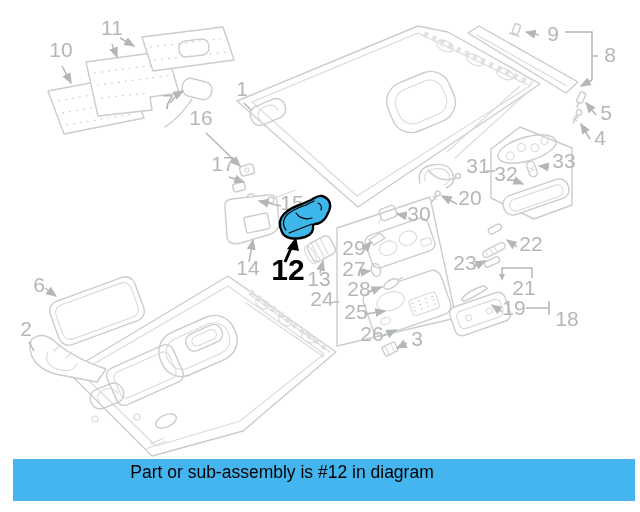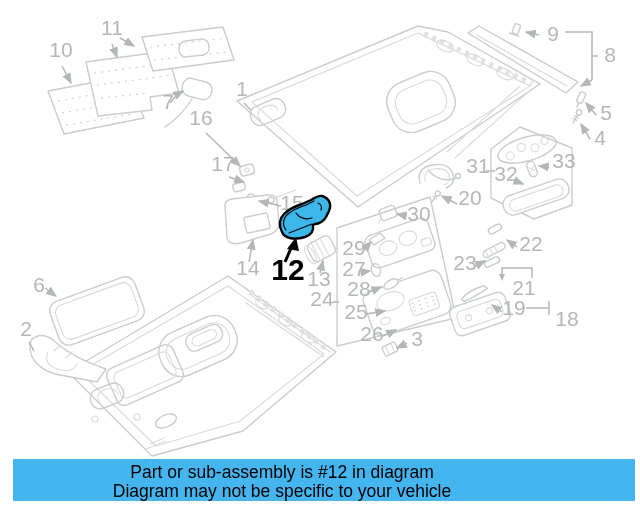--- a/index.html
+++ b/index.html
@@ -305,15 +305,14 @@
     <path class="hldetail" d="M296,213 C299,218 306,220 312,218"></path>
     <path class="hldetail" d="M318,203 C321,204 322,207 321,210"></path>
     <path d="M285,262 L292,246" stroke="#000" stroke-width="3" fill="none"></path>
     <path d="M287,249 L296,237 L299,251 Z" fill="#000"></path>
     <text class="hl" x="288" y="280">12</text>
   </g>
 </svg>
 
 <div class="banner">
   <div>Part or sub-assembly is #12 in diagram</div>
-  <div>Diagram may not be specific to your vehicle</div>
 </div>
 </div>
 
 </body></html>

